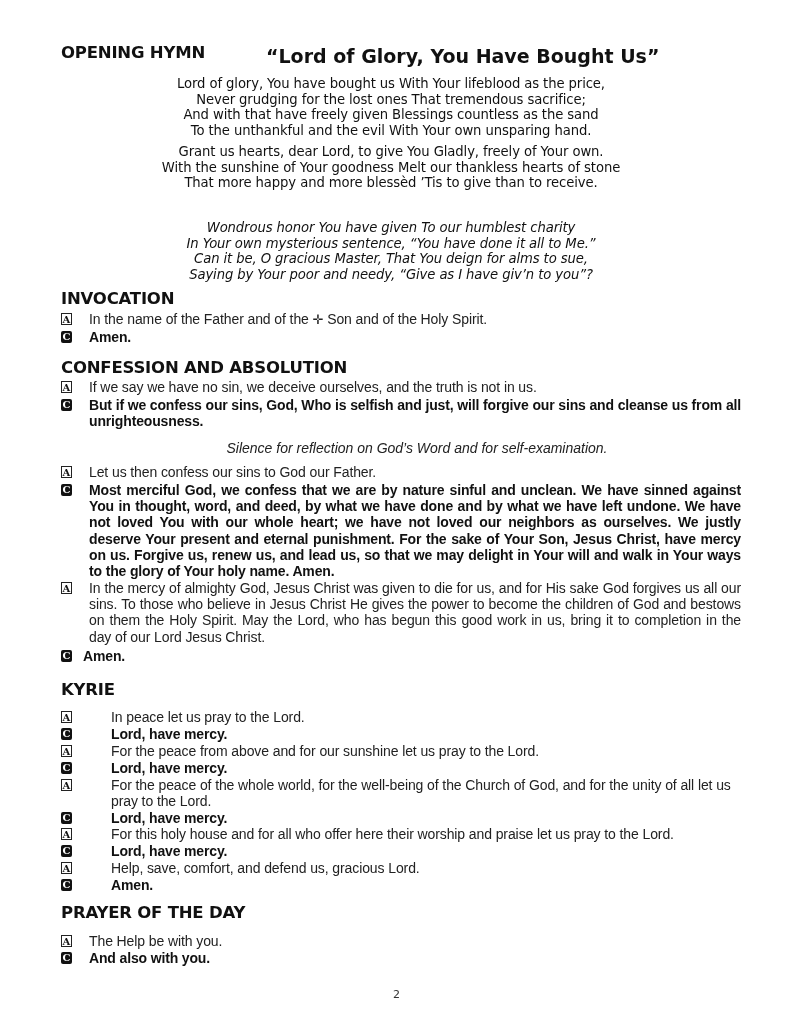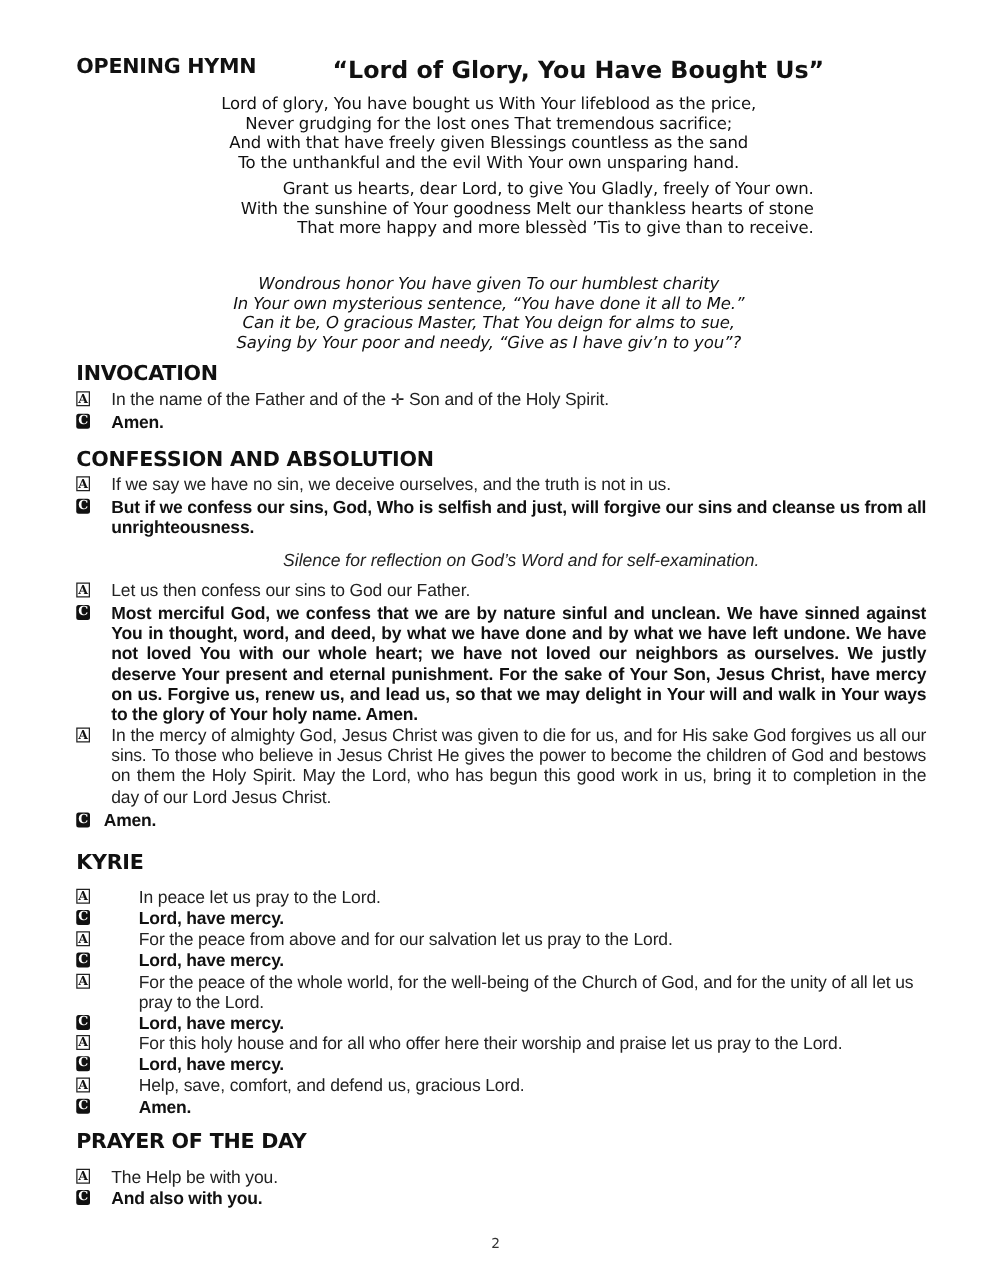--- a/index.html
+++ b/index.html
@@ -31,21 +31,21 @@
 
   <div class="heading" style="top:43px;">OPENING HYMN</div>
   <div class="hymn-title">“Lord of Glory, You Have Bought Us”</div>
 
   <div class="hymn-verse" style="top:58px;margin-top:18px;">
     <div>Lord of glory, You have bought us With Your lifeblood as the price,</div>
     <div>Never grudging for the lost ones That tremendous sacrifice;</div>
     <div>And with that have freely given Blessings countless as the sand</div>
     <div>To the unthankful and the evil With Your own unsparing hand.</div>
   </div>
-  <div class="hymn-verse" style="top:144px;text-align:right;">
+  <div class="hymn-verse" style="top:144px;">
     <div>Grant us hearts, dear Lord, to give You Gladly, freely of Your own.</div>
     <div>With the sunshine of Your goodness Melt our thankless hearts of stone</div>
     <div>That more happy and more blessèd ’Tis to give than to receive.</div>
   </div>
   <div class="hymn-verse" style="top:220px;font-style:italic;">
     <div>Wondrous honor You have given To our humblest charity</div>
     <div>In Your own mysterious sentence, “You have done it all to Me.”</div>
     <div>Can it be, O gracious Master, That You deign for alms to sue,</div>
     <div>Saying by Your poor and needy, “Give as I have giv’n to you”?</div>
   </div>
@@ -91,21 +91,21 @@
   <div class="row light kyrie" style="top:709px;">
     <span class="badge a">A</span>
     <span class="txt">In peace let us pray to the Lord.</span>
   </div>
   <div class="row bold kyrie" style="top:726px;">
     <span class="badge c">C</span>
     <span class="txt">Lord, have mercy.</span>
   </div>
   <div class="row light kyrie" style="top:743px;">
     <span class="badge a">A</span>
-    <span class="txt">For the peace from above and for our salvation let us pray to the Lord.</span>
+    <span class="txt">For the peace from above and for our sunshine let us pray to the Lord.</span>
   </div>
   <div class="row bold kyrie" style="top:760px;">
     <span class="badge c">C</span>
     <span class="txt">Lord, have mercy.</span>
   </div>
   <div class="row light kyrie" style="top:777px;">
     <span class="badge a">A</span>
     <span class="txt" style="text-align:left;">For the peace of the whole world, for the well-being of the Church of God, and for the unity of all let us pray to the Lord.</span>
   </div>
   <div class="row bold kyrie" style="top:810px;">

